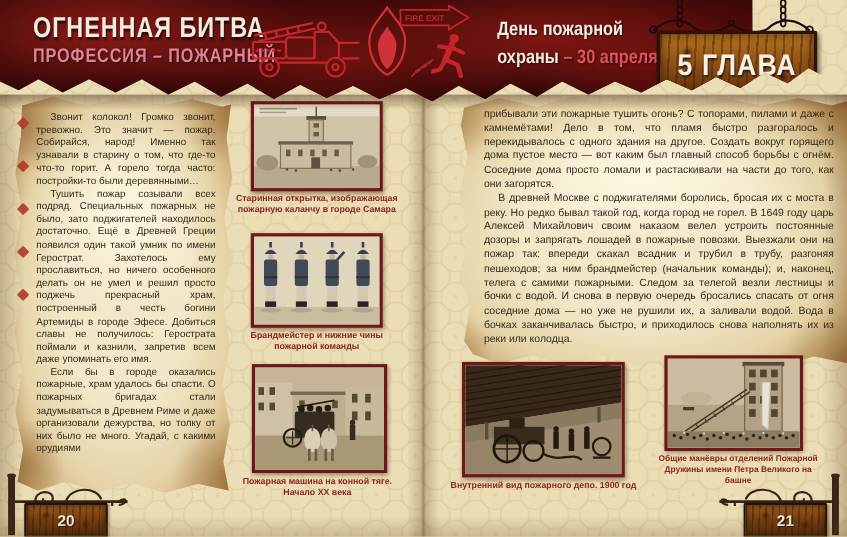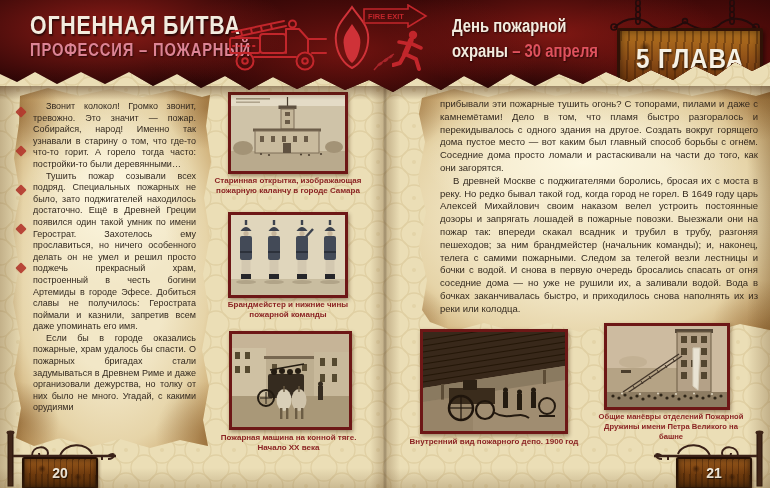--- a/index.html
+++ b/index.html
@@ -1,40 +1,40 @@
 <!DOCTYPE html>
 <html><head>
 <meta charset="utf-8">
 <style>
   html,body{margin:0;padding:0;}
   body{font-family:"Liberation Sans","DejaVu Sans",sans-serif;background:#b7a478;}
   .canvas{position:relative;width:770px;height:488px;overflow:hidden;background:#ebdeb6;}
   .abs{position:absolute;}
 
   
-  .header{position:absolute;left:0;top:0;width:770px;height:96px;z-index:30;
+  .header{position:absolute;left:0;top:0;width:684px;height:96px;z-index:30;
     background:
       radial-gradient(ellipse 260px 90px at 14% 30%, rgba(158,32,26,.85), rgba(0,0,0,0) 70%),
       radial-gradient(ellipse 300px 110px at 45% 55%, rgba(128,22,18,.8), rgba(0,0,0,0) 65%),
       radial-gradient(ellipse 280px 100px at 72% 35%, rgba(148,28,22,.8), rgba(0,0,0,0) 60%),
       radial-gradient(ellipse 240px 120px at 92% 60%, rgba(120,18,14,.85), rgba(0,0,0,0) 65%),
       radial-gradient(ellipse 600px 60px at 50% 100%, rgba(20,2,2,.9), rgba(0,0,0,0) 80%),
       #2e0606;
     clip-path:polygon(0 0,770px 0,770px 62px,752px 71px,735px 62px,716px 76px,695px 66px,673px 80px,651px 70px,629px 82px,606px 72px,583px 84px,559px 74px,535px 86px,511px 74px,488px 88px,464px 76px,441px 90px,417px 78px,393px 92px,369px 80px,345px 90px,321px 78px,297px 89px,273px 77px,249px 90px,225px 76px,201px 88px,177px 74px,153px 86px,129px 72px,105px 84px,81px 72px,57px 84px,35px 72px,17px 82px,0 74px);}
   .header-shadow{position:absolute;left:0;top:86px;width:770px;height:14px;z-index:29;
     background:linear-gradient(180deg,rgba(62,30,8,.45),rgba(62,30,8,0));}
   .condensed{transform:scaleX(.82);transform-origin:0 50%;}
   .main-title{position:absolute;left:30px;top:10px;font-size:26px;font-weight:bold;color:#f3ecdf;
     letter-spacing:1px;white-space:nowrap;text-shadow:1px 2px 2px rgba(0,0,0,.6);}
   .sub-title{position:absolute;left:30px;top:40px;font-size:18px;font-weight:bold;color:#dd8495;
     letter-spacing:1px;white-space:nowrap;text-shadow:1px 1px 2px rgba(0,0,0,.6);}
   .day-block{position:absolute;left:452px;top:14px;font-weight:bold;font-size:17.5px;line-height:25px;
     color:#f3ecdf;white-space:nowrap;transform:scaleX(.85);transform-origin:0 0;text-shadow:1px 1px 2px rgba(0,0,0,.6);}
   .day-accent{color:#e0525e;}
-  .chapter-sign{position:absolute;left:600px;top:0;width:170px;height:92px;}
+  .chapter-sign{position:absolute;left:580px;top:0;width:170px;height:92px;}
   .chapter-board{position:absolute;left:17px;top:28px;width:140px;height:56px;
     border:3px solid #2f1106;border-radius:2px;display:flex;align-items:center;justify-content:center;
     background:
       repeating-linear-gradient(93deg, rgba(46,18,3,.35) 0 2px, rgba(0,0,0,0) 2px 8px),
       radial-gradient(circle 5px at 18% 30%, rgba(35,14,2,.6), rgba(0,0,0,0) 6px),
       radial-gradient(circle 4px at 80% 70%, rgba(35,14,2,.55), rgba(0,0,0,0) 5px),
       linear-gradient(180deg,#b5731f,#8a4c16 55%,#5f2d08);
     box-shadow:inset 0 0 10px rgba(0,0,0,.55), 2px 3px 4px rgba(0,0,0,.45);}
   .chapter-board span{font-size:27px;font-weight:bold;color:#f6f1e4;letter-spacing:1px;
     text-shadow:1px 2px 2px rgba(0,0,0,.6);transform:scaleX(.9);}

